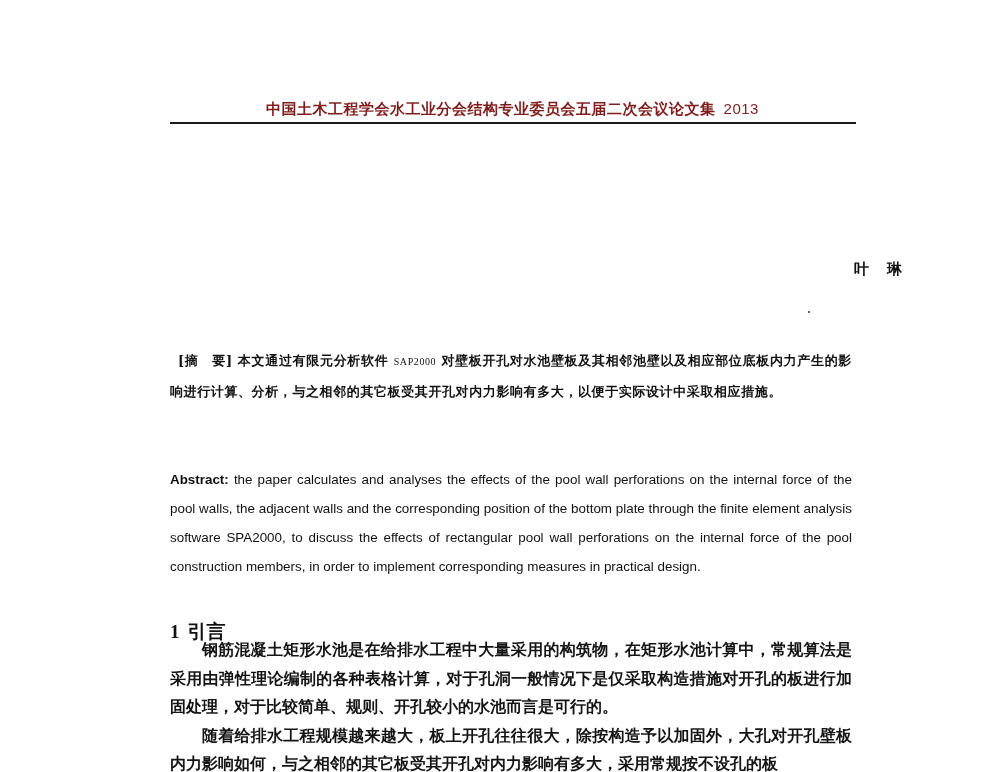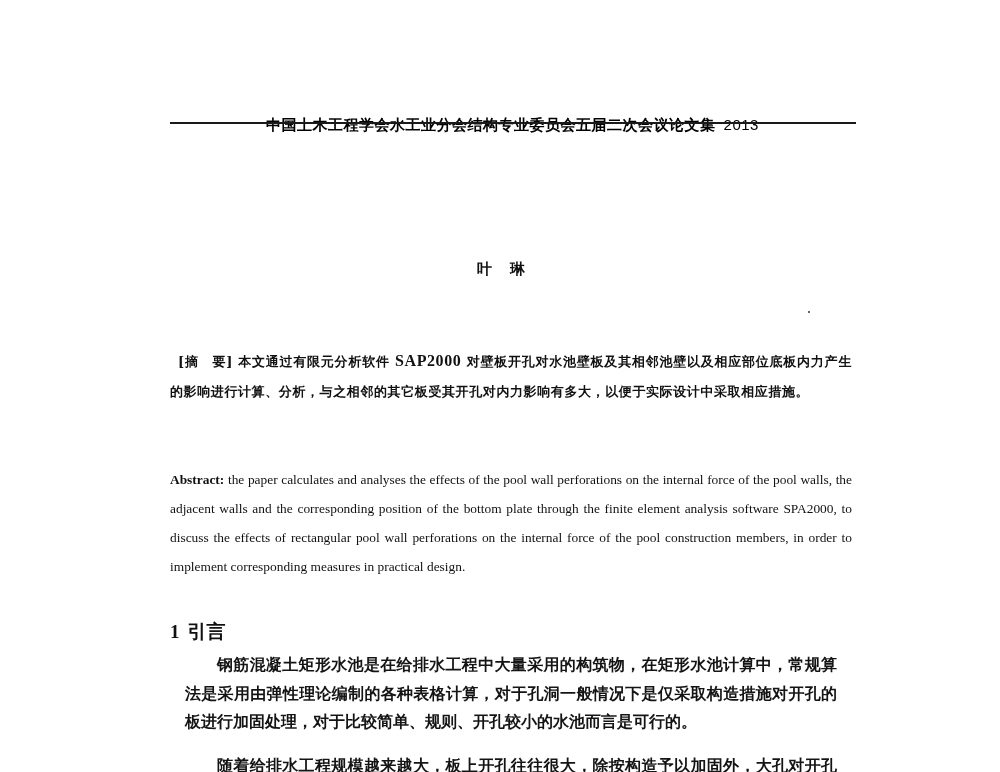--- a/index.html
+++ b/index.html
@@ -2,70 +2,70 @@
 <html><head>
   <meta charset="utf-8">
   <style>
     html, body { margin: 0; padding: 0; background: #ffffff; }
     body {
       width: 1000px; height: 772px; overflow: hidden; position: relative;
       font-family: "DejaVu Serif", serif; color: #111;
     }
     .page { position: absolute; left: 0; top: 0; width: 1000px; height: 772px; background: #fff; }
     .running-header {
-      position: absolute; left: 170px; width: 685px; top: 116px;
+      position: absolute; left: 170px; width: 685px; top: 100px;
       text-align: center; font-size: 15px; font-weight: bold; letter-spacing: 0.5px;
-      font-family: "DejaVu Sans", sans-serif; color: #000000;
+      font-family: "DejaVu Sans", sans-serif; color: #7f1d1d;
       white-space: nowrap;
     }
     .running-header .year { font-family: "Liberation Sans", sans-serif; font-weight: normal; margin-left: 8px; font-size: 15px; }
     .header-rule {
       position: absolute; left: 170px; width: 686px; top: 122px; height: 2px; background: #1a1a1a;
     }
     .title {
       position: absolute; left: 100px; width: 820px; top: 193px;
       text-align: center; font-size: 30px; font-weight: bold; letter-spacing: 1px;
       font-family: "DejaVu Sans", sans-serif; color: #0d0d0d; white-space: nowrap;
     }
     .author {
       position: absolute; left: 100px; width: 820px; top: 260px;
-      text-align: center; font-size: 15px; font-weight: bold; letter-spacing: 18px;
+      text-align: right; font-size: 15px; font-weight: bold; letter-spacing: 18px;
       font-family: "DejaVu Sans", sans-serif;
     }
     .affiliation {
       position: absolute; left: 100px; width: 820px; top: 290px;
       text-align: center; font-size: 15px; font-weight: bold;
       font-family: "DejaVu Sans", sans-serif; white-space: nowrap;
     }
     .affiliation .num { font-family: "Liberation Serif", serif; font-weight: normal; font-size: 16px; }
     .speck { position: absolute; left: 808px; top: 311px; width: 2px; height: 2px; background: #666; }
     .cn-abstract {
       position: absolute; left: 170px; width: 682px; top: 346px;
       font-size: 13px; line-height: 30px; font-weight: bold;
       font-family: "DejaVu Sans", sans-serif; text-align: justify; letter-spacing: 0.6px;
     }
     .cn-abstract .label { font-family: "DejaVu Serif", serif; font-weight: bold; margin-left: 8px; }
-    .cn-abstract .latin { font-family: "Liberation Serif", serif; font-weight: bold; font-size: 16px; }
+    .cn-abstract .latin { font-family: "Liberation Serif", serif; font-weight: normal; font-size: 10px; }
     .en-abstract {
       position: absolute; left: 170px; width: 682px; top: 465px;
       font-size: 13.4px; line-height: 29px;
-      font-family: Liberation Serif, serif; text-align: justify; text-align-last: left;
+      font-family: Liberation Sans, sans-serif; text-align: justify; text-align-last: left;
     }
     .en-abstract .label { font-weight: bold; }
     .section-heading {
       position: absolute; left: 170px; top: 606px;
       font-size: 19px; font-weight: bold; font-family: "DejaVu Sans", sans-serif; margin-top: 13px;
     }
     .section-heading .num { font-family: "Liberation Serif", serif; margin-right: 8px; }
     .body-text {
       position: absolute; left: 170px; width: 682px; top: 636px;
       font-size: 16px; line-height: 28.6px; font-family: "DejaVu Sans", sans-serif;
       text-align: justify; font-weight: bold; color: #141414;
     }
-    .body-text p { margin: 15px; text-indent: 2em; }
+    .body-text p { margin: 0; text-indent: 2em; }
   </style>
 </head>
 <body>
 
 <div class="page">
 
   <div class="running-header">
     <span>中国土木工程学会水工业分会结构专业委员会五届二次会议论文集</span><span class="year">2013</span>
   </div>
   <div class="header-rule"></div>

